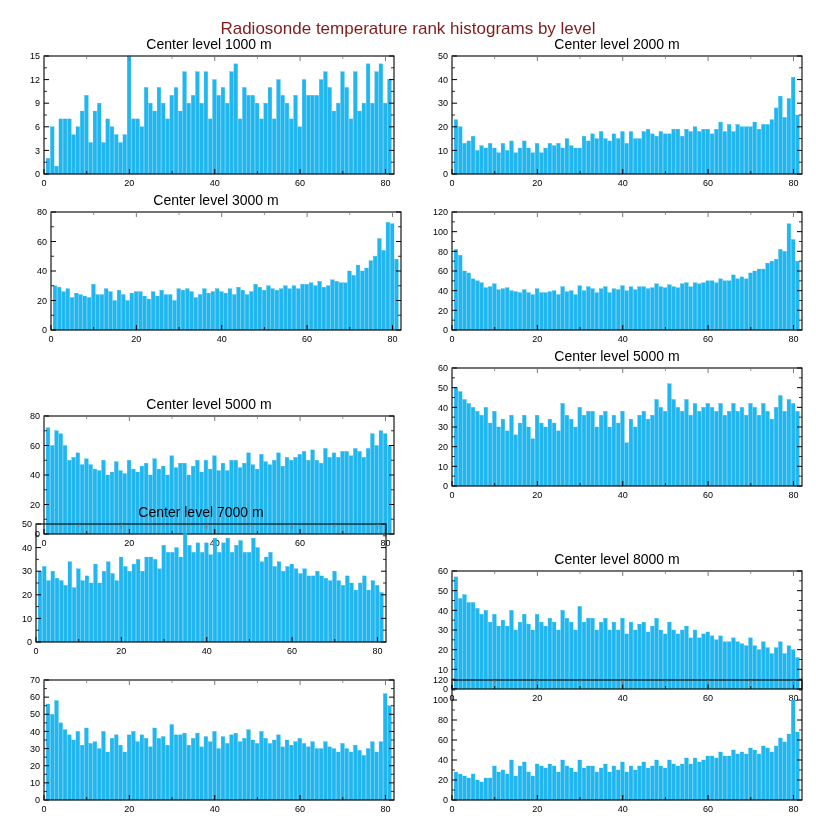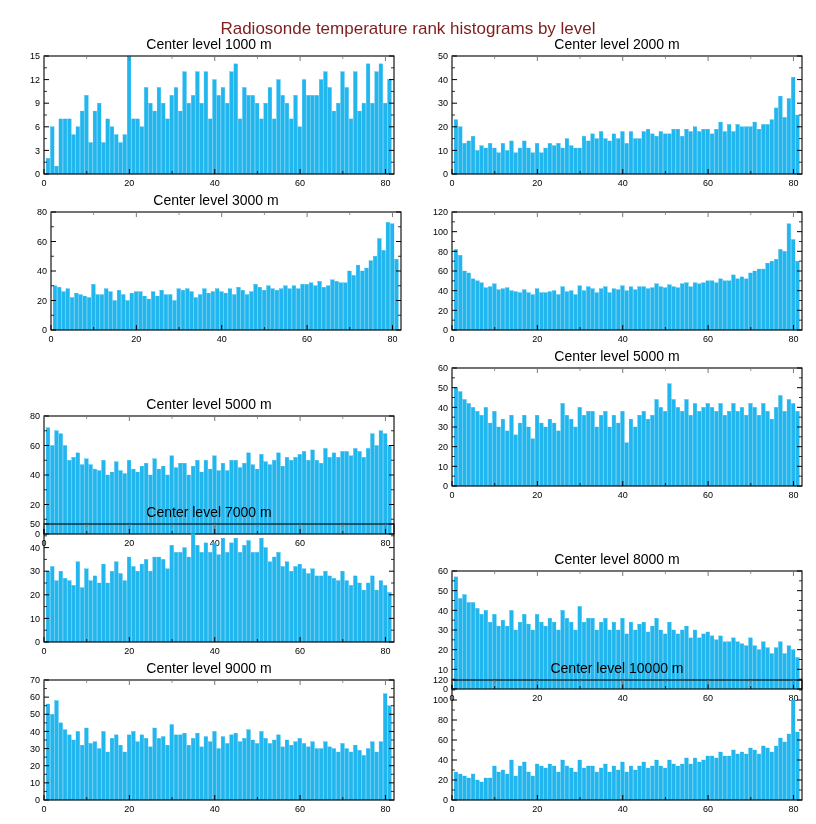--- a/index.html
+++ b/index.html
@@ -912,21 +912,21 @@
             <line x1="162.04878048780486" y1="6" x2="162.04878048780486" y2="9" stroke="#777" stroke-width="0.8"></line>
             <line x1="247.41463414634146" y1="124" x2="247.41463414634146" y2="121" stroke="#000000" stroke-width="0.8"></line>
             <line x1="247.41463414634146" y1="6" x2="247.41463414634146" y2="9" stroke="#777" stroke-width="0.8"></line>
             <line x1="332.780487804878" y1="124" x2="332.780487804878" y2="121" stroke="#000000" stroke-width="0.8"></line>
             <line x1="332.780487804878" y1="6" x2="332.780487804878" y2="9" stroke="#777" stroke-width="0.8"></line>
           </g>
         </svg>
       </div>
   </div>
 
-  <div class="panel" style="left:10px; top:468px; width:398px; height:158px;">
+  <div class="panel" style="left:2px; top:468px; width:398px; height:158px;">
     <div class="panel-title">Center level 7000 m</div>
     <div class="plot-wrap">
         <svg class="plotsvg" viewBox="0 0 398 144">
           <g>
             <rect x="36.13" y="53.20" width="3.67" height="70.80" fill="#22B6EE" stroke="#22B6EE" stroke-width="0.3"></rect>
             <rect x="40.40" y="48.48" width="3.67" height="75.52" fill="#22B6EE" stroke="#22B6EE" stroke-width="0.3"></rect>
             <rect x="44.67" y="62.64" width="3.67" height="61.36" fill="#22B6EE" stroke="#22B6EE" stroke-width="0.3"></rect>
             <rect x="48.94" y="53.20" width="3.67" height="70.80" fill="#22B6EE" stroke="#22B6EE" stroke-width="0.3"></rect>
             <rect x="53.21" y="60.28" width="3.67" height="63.72" fill="#22B6EE" stroke="#22B6EE" stroke-width="0.3"></rect>
             <rect x="57.48" y="62.64" width="3.67" height="61.36" fill="#22B6EE" stroke="#22B6EE" stroke-width="0.3"></rect>
@@ -1203,21 +1203,20 @@
             <line x1="247.41463414634146" y1="124" x2="247.41463414634146" y2="121" stroke="#000000" stroke-width="0.8"></line>
             <line x1="247.41463414634146" y1="6" x2="247.41463414634146" y2="9" stroke="#777" stroke-width="0.8"></line>
             <line x1="332.780487804878" y1="124" x2="332.780487804878" y2="121" stroke="#000000" stroke-width="0.8"></line>
             <line x1="332.780487804878" y1="6" x2="332.780487804878" y2="9" stroke="#777" stroke-width="0.8"></line>
           </g>
         </svg>
       </div>
   </div>
 
   <div class="panel" style="left:10px; top:624px; width:398px; height:160px;">
-    <div class="panel-title">Center level 9000 m</div>
     <div class="plot-wrap">
         <svg class="plotsvg" viewBox="0 0 398 146">
           <g>
             <rect x="36.13" y="30.00" width="3.67" height="96.00" fill="#22B6EE" stroke="#22B6EE" stroke-width="0.3"></rect>
             <rect x="40.40" y="40.29" width="3.67" height="85.71" fill="#22B6EE" stroke="#22B6EE" stroke-width="0.3"></rect>
             <rect x="44.67" y="26.57" width="3.67" height="99.43" fill="#22B6EE" stroke="#22B6EE" stroke-width="0.3"></rect>
             <rect x="48.94" y="48.86" width="3.67" height="77.14" fill="#22B6EE" stroke="#22B6EE" stroke-width="0.3"></rect>
             <rect x="53.21" y="55.71" width="3.67" height="70.29" fill="#22B6EE" stroke="#22B6EE" stroke-width="0.3"></rect>
             <rect x="57.48" y="60.86" width="3.67" height="65.14" fill="#22B6EE" stroke="#22B6EE" stroke-width="0.3"></rect>
             <rect x="61.74" y="66.00" width="3.67" height="60.00" fill="#22B6EE" stroke="#22B6EE" stroke-width="0.3"></rect>
@@ -1355,21 +1354,20 @@
             <line x1="162.04878048780486" y1="6" x2="162.04878048780486" y2="9" stroke="#777" stroke-width="0.8"></line>
             <line x1="247.41463414634146" y1="126" x2="247.41463414634146" y2="123" stroke="#000000" stroke-width="0.8"></line>
             <line x1="247.41463414634146" y1="6" x2="247.41463414634146" y2="9" stroke="#777" stroke-width="0.8"></line>
             <line x1="332.780487804878" y1="126" x2="332.780487804878" y2="123" stroke="#000000" stroke-width="0.8"></line>
             <line x1="332.780487804878" y1="6" x2="332.780487804878" y2="9" stroke="#777" stroke-width="0.8"></line>
           </g>
         </svg>
       </div>
   </div>
   <div class="panel" style="left:418px; top:624px; width:398px; height:160px;">
-    <div class="panel-title">Center level 10000 m</div>
     <div class="plot-wrap">
         <svg class="plotsvg" viewBox="0 0 398 146">
           <g>
             <rect x="36.13" y="98.00" width="3.67" height="28.00" fill="#22B6EE" stroke="#22B6EE" stroke-width="0.3"></rect>
             <rect x="40.40" y="100.00" width="3.67" height="26.00" fill="#22B6EE" stroke="#22B6EE" stroke-width="0.3"></rect>
             <rect x="44.67" y="102.00" width="3.67" height="24.00" fill="#22B6EE" stroke="#22B6EE" stroke-width="0.3"></rect>
             <rect x="48.94" y="104.00" width="3.67" height="22.00" fill="#22B6EE" stroke="#22B6EE" stroke-width="0.3"></rect>
             <rect x="53.21" y="100.00" width="3.67" height="26.00" fill="#22B6EE" stroke="#22B6EE" stroke-width="0.3"></rect>
             <rect x="57.48" y="106.00" width="3.67" height="20.00" fill="#22B6EE" stroke="#22B6EE" stroke-width="0.3"></rect>
             <rect x="61.74" y="108.00" width="3.67" height="18.00" fill="#22B6EE" stroke="#22B6EE" stroke-width="0.3"></rect>

